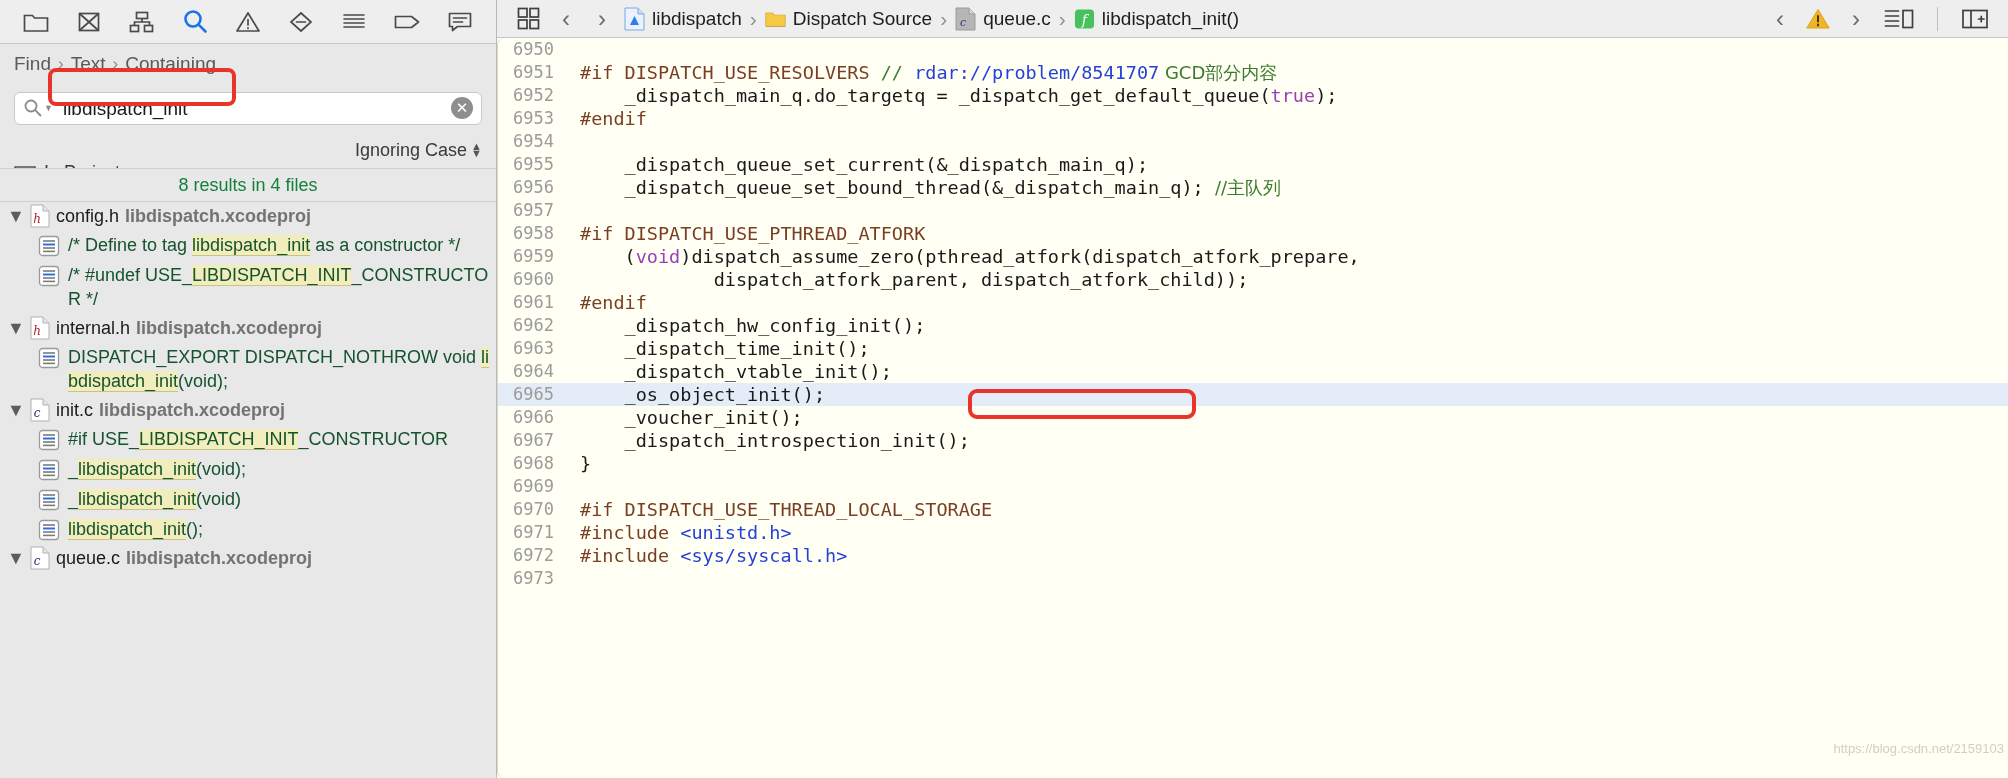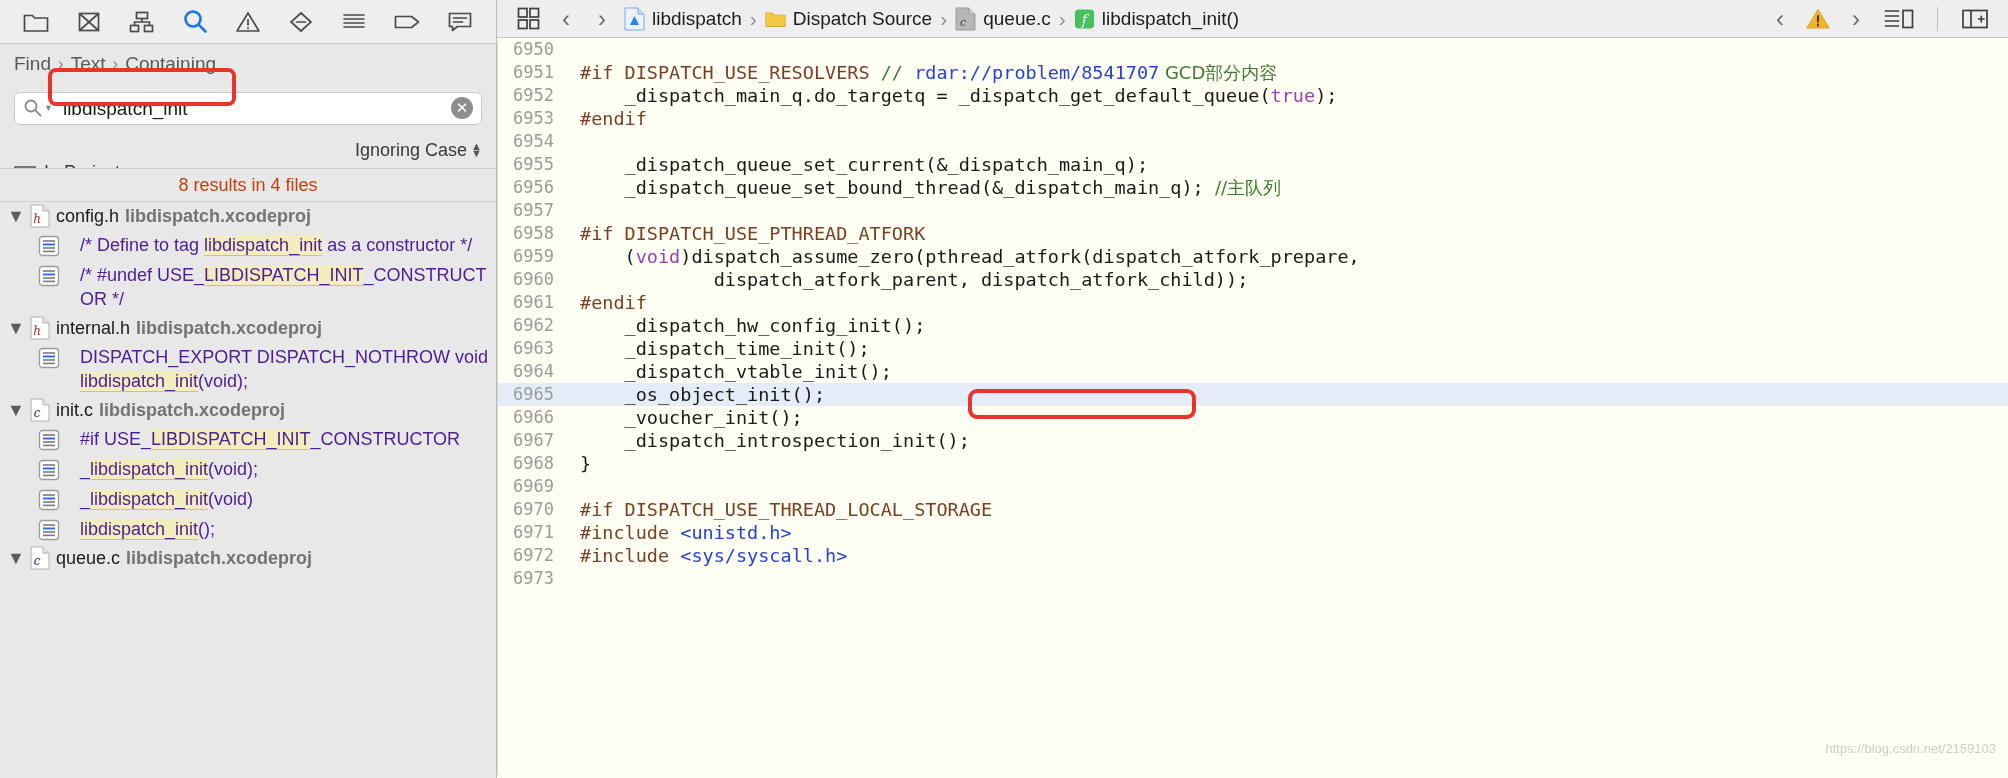--- a/index.html
+++ b/index.html
@@ -91,21 +91,21 @@
     font-size: 18px; color: #3a3a3a;
     background: #e8e8e8;
   }
   .filter-left { display: flex; align-items: center; gap: 8px; margin-top: 44px; }
   .filter-right { margin-left: auto; display: flex; align-items: center; gap: 4px; }
   .stepper { display: inline-flex; flex-direction: column; line-height: 7px; font-size: 11px; color: #555; }
 
   .results-count {
     height: 34px; min-height: 34px;
     display: flex; align-items: center; justify-content: center;
-    font-size: 18px; color: #c2410c;
+    font-size: 18px; color: #15803d;
     border-top: 1px solid #cfcfcf;
     border-bottom: 1px solid #cfcfcf;
     background: #e8e8e8;
   }
 
   .results-list { flex: 1; overflow: hidden; background: #e8e8e8; }
 
   .file-row {
     display: flex; align-items: center;
     height: 28px; padding-left: 8px; gap: 6px;
@@ -114,22 +114,22 @@
   .disclosure {
     width: 16px; height: 16px; flex: 0 0 auto;
     color: #5c5c5c; display: flex; align-items: center; justify-content: center;
   }
   .file-icon { width: 20px; height: 24px; flex: 0 0 auto; }
   .file-name { color: #1a1a1a; font-weight: 400; }
   .file-proj { color: #737373; font-weight: bold; }
 
   .result-row {
     display: flex; align-items: flex-start;
-    padding: 3px 6px 3px 38px; gap: 20px;
-    font-size: 18px; color: #4c1d95;
+    padding: 3px 6px 3px 38px; gap: 8px;
+    font-size: 18px; color: #14532d;
     line-height: 24px;
   }
   .result-row.selected { background: #c9c9c9; }
   .doc-icon { width: 22px; height: 22px; flex: 0 0 auto; margin-top: 2px; }
   .result-text { flex: 1; word-break: break-all; }
   .hl { background: #f2edbc; border-bottom: 1px solid #cbc47e; }
 
   
   #editor-pane {
     flex: 1; height: 778px;
@@ -187,21 +187,21 @@
   
   .red-box-code {
     position: absolute;
     left: 470px; top: 351px;
     width: 228px; height: 30px;
     border: 4px solid #e8342a;
     border-radius: 9px;
     pointer-events: none;
   }
   .watermark {
-    position: absolute; right: 12px; bottom: 22px;
+    position: absolute; right: 4px; bottom: 22px;
     font-size: 13px; color: #cfcfc4;
     font-family: "Liberation Sans", sans-serif;
   }
 </style>
 </head>
 <body>
 
 <div id="app">
 
   <div id="navigator">

